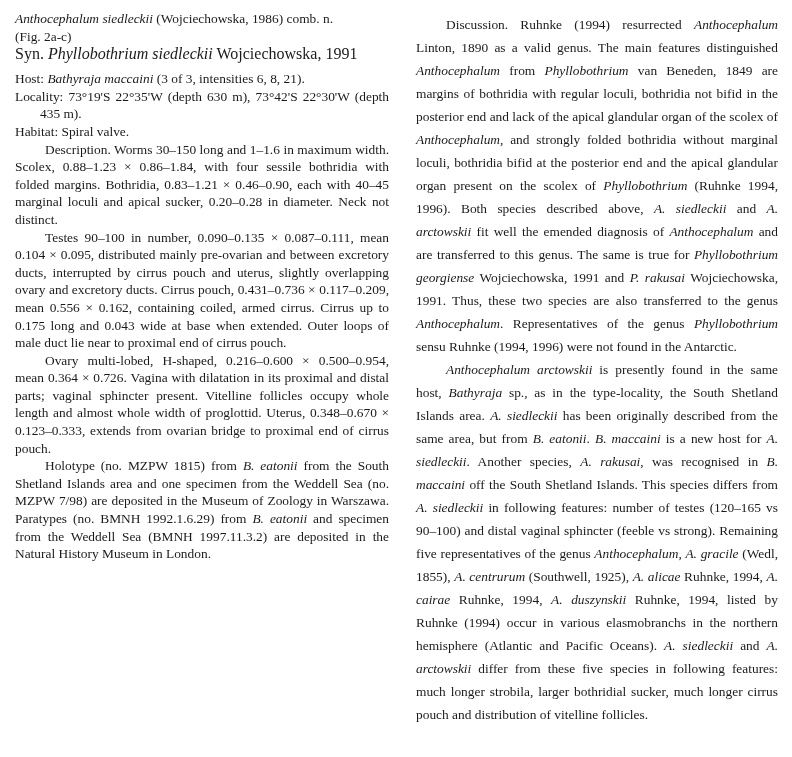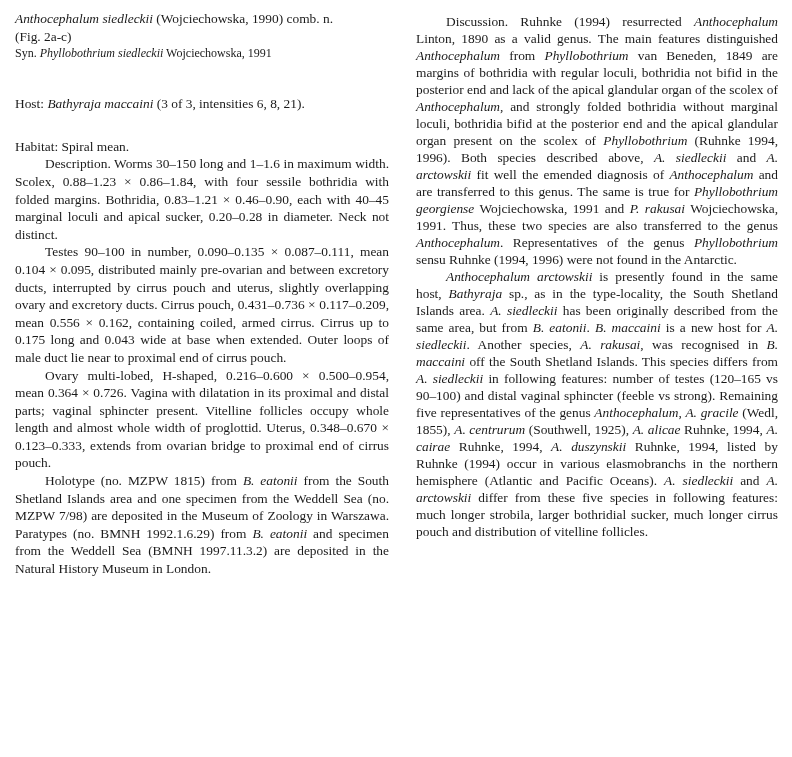--- a/index.html
+++ b/index.html
@@ -1,37 +1,38 @@
 <!DOCTYPE html>
 <html><head>
 <meta charset="utf-8">
 <style>
   html, body { margin: 0; padding: 0; background: #ffffff; }
   body { width: 792px; height: 757px; overflow: hidden; position: relative;
          font-family: "Liberation Serif", "DejaVu Serif", serif; color: #1a1a1a; }
   .col { position: absolute; top: 10px; font-size: 13.4px; line-height: 17.6px; text-align: justify; }
   .left { left: 15px; width: 374px; }
-  .right { left: 416px; width: 362px; top: 13px; line-height: 17px; }
+  .right { left: 416px; width: 362px; top: 13px; line-height: 23px; }
   p { margin: 0; }
   .indent { text-indent: 30px; }
-  .hang { padding-left: 25px; text-indent: -25px; text-align: justify; margin-top: 25px; }
-  .syn { font-size: 12px; line-height: 17px; }
+  .hang { padding-left: 25px; text-indent: -25px; text-align: justify; }
+  .syn { font-size: 16px; line-height: 17px; }
   .gap { height: 8px; }
   i { }
   .noj { text-align: left; }
 </style>
 </head>
 <body>
 
 <div class="col left">
-  <p class="noj"><i>Anthocephalum siedleckii</i><span> (Wojciechowska, 1990) comb. n.</span><br><span>(Fig. 2a-c)</span></p>
+  <p class="noj"><i>Anthocephalum siedleckii</i><span> (Wojciechowska, 1986) comb. n.</span><br><span>(Fig. 2a-c)</span></p>
   <p class="syn noj"><span>Syn. </span><i>Phyllobothrium siedleckii</i><span> Wojciechowska, 1991</span></p>
   <div class="gap"></div>
   <p class="hang"><span>Host: </span><i>Bathyraja maccaini</i><span> (3 of 3, intensities 6, 8, 21).</span></p>
-  <p class="hang">Habitat: Spiral mean.</p>
+  <p class="hang">Locality: 73°19'S 22°35'W (depth 630 m), 73°42'S 22°30'W (depth 435 m).</p>
+  <p class="hang">Habitat: Spiral valve.</p>
   <p class="indent">Description. Worms 30–150 long and 1–1.6 in maximum width. Scolex, 0.88–1.23 × 0.86–1.84, with four sessile bothridia with folded margins. Bothridia, 0.83–1.21 × 0.46–0.90, each with 40–45 marginal loculi and apical sucker, 0.20–0.28 in diameter. Neck not distinct.</p>
   <p class="indent">Testes 90–100 in number, 0.090–0.135 × 0.087–0.111, mean 0.104 × 0.095, distributed mainly pre-ovarian and between excretory ducts, interrupted by cirrus pouch and uterus, slightly overlapping ovary and excretory ducts. Cirrus pouch, 0.431–0.736 × 0.117–0.209, mean 0.556 × 0.162, containing coiled, armed cirrus. Cirrus up to 0.175 long and 0.043 wide at base when extended. Outer loops of male duct lie near to proximal end of cirrus pouch.</p>
   <p class="indent">Ovary multi-lobed, H-shaped, 0.216–0.600 × 0.500–0.954, mean 0.364 × 0.726. Vagina with dilatation in its proximal and distal parts; vaginal sphincter present. Vitelline follicles occupy whole length and almost whole width of proglottid. Uterus, 0.348–0.670 × 0.123–0.333, extends from ovarian bridge to proximal end of cirrus pouch.</p>
   <p class="indent"><span>Holotype (no. MZPW 1815) from </span><i>B. eatonii</i><span> from the South Shetland Islands area and one specimen from the Weddell Sea (no. MZPW 7/98) are deposited in the Museum of Zoology in Warszawa. Paratypes (no. BMNH 1992.1.6.29) from </span><i>B. eatonii</i><span> and specimen from the Weddell Sea (BMNH 1997.11.3.2) are deposited in the Natural History Museum in London.</span></p>
 </div>
 
 <div class="col right">
   <p class="indent"><span>Discussion. Ruhnke (1994) resurrected </span><i>Anthocephalum</i><span> Linton, 1890 as a valid genus. The main features distinguished </span><i>Anthocephalum</i><span> from </span><i>Phyllobothrium</i><span> van Beneden, 1849 are margins of bothridia with regular loculi, bothridia not bifid in the posterior end and lack of the apical glandular organ of the scolex of </span><i>Anthocephalum</i><span>, and strongly folded bothridia without marginal loculi, bothridia bifid at the posterior end and the apical glandular organ present on the scolex of </span><i>Phyllobothrium</i><span> (Ruhnke 1994, 1996). Both species described above, </span><i>A. siedleckii</i><span> and </span><i>A. arctowskii</i><span> fit well the emended diagnosis of </span><i>Anthocephalum</i><span> and are transferred to this genus. The same is true for </span><i>Phyllobothrium georgiense</i><span> Wojciechowska, 1991 and </span><i>P. rakusai</i><span> Wojciechowska, 1991. Thus, these two species are also transferred to the genus </span><i>Anthocephalum</i><span>. Representatives of the genus </span><i>Phyllobothrium</i><span> sensu Ruhnke (1994, 1996) were not found in the Antarctic.</span></p>
   <p class="indent"><i>Anthocephalum arctowskii</i><span> is presently found in the same host, </span><i>Bathyraja</i><span> sp., as in the type-locality, the South Shetland Islands area. </span><i>A. siedleckii</i><span> has been originally described from the same area, but from </span><i>B. eatonii</i><span>. </span><i>B. maccaini</i><span> is a new host for </span><i>A. siedleckii</i><span>. Another species, </span><i>A. rakusai</i><span>, was recognised in </span><i>B. maccaini</i><span> off the South Shetland Islands. This species differs from </span><i>A. siedleckii</i><span> in following features: number of testes (120–165 vs 90–100) and distal vaginal sphincter (feeble vs strong). Remaining five representatives of the genus </span><i>Anthocephalum</i><span>, </span><i>A. gracile</i><span> (Wedl, 1855), </span><i>A. centrurum</i><span> (Southwell, 1925), </span><i>A. alicae</i><span> Ruhnke, 1994, </span><i>A. cairae</i><span> Ruhnke, 1994, </span><i>A. duszynskii</i><span> Ruhnke, 1994, listed by Ruhnke (1994) occur in various elasmobranchs in the northern hemisphere (Atlantic and Pacific Oceans). </span><i>A. siedleckii</i><span> and </span><i>A. arctowskii</i><span> differ from these five species in following features: much longer strobila, larger bothridial sucker, much longer cirrus pouch and distribution of vitelline follicles.</span></p>
 </div>

